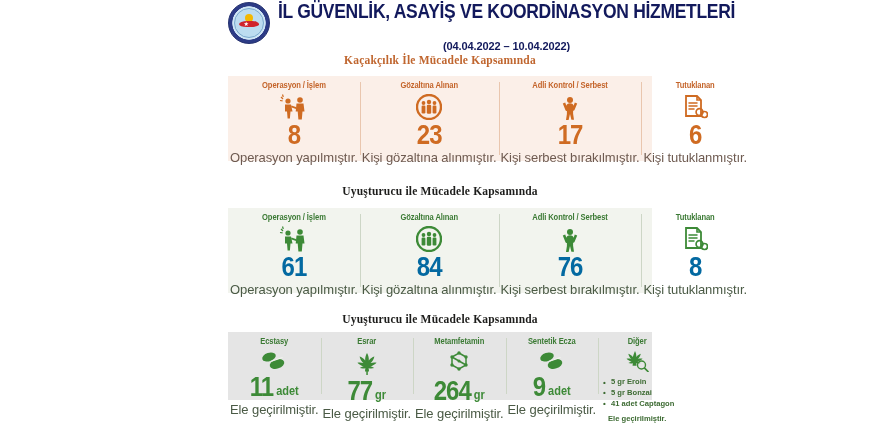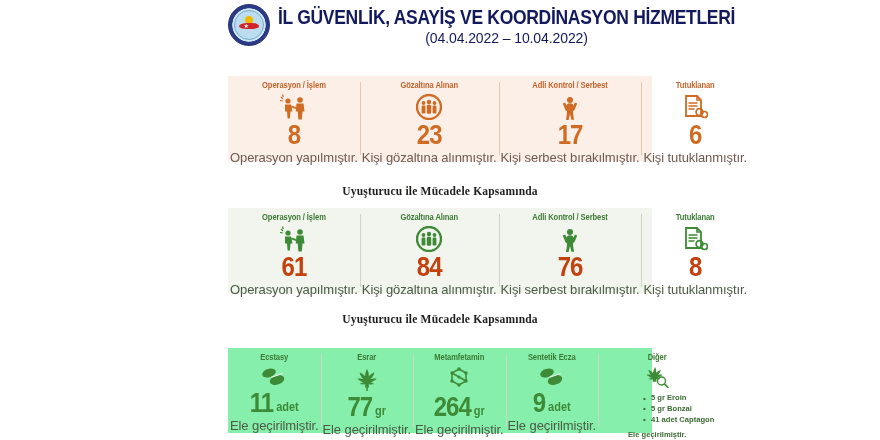--- a/index.html
+++ b/index.html
@@ -11,21 +11,21 @@
     position:relative;
   }
   .page{
     position:absolute;left:0;top:0;width:880px;height:440px;
     background:#ffffff;
   }
 
   
   .header{
     position:absolute;left:228px;top:2px;width:424px;height:44px;
-    display:flex;align-items:flex-end;justify-content:flex-start;gap:8px;
+    display:flex;align-items:flex-start;justify-content:flex-start;gap:8px;
   }
   .logo{
     width:42px;height:42px;border-radius:50%;
     background:radial-gradient(circle at 50% 50%, #cfe6f5 0 58%, #2c3b86 60% 100%);
     border:1px solid #23306e;
     position:relative;flex:0 0 auto;
     box-sizing:border-box;
   }
   .logo .inner{
     position:absolute;left:5px;top:5px;right:5px;bottom:5px;
@@ -46,21 +46,21 @@
     color:#fff;font-size:6px;line-height:5px;text-align:center;
   }
   .titlewrap{display:flex;flex-direction:column;align-items:center;justify-content:center;flex:1 1 auto;}
   .main-title{
     font-size:17.5px;font-weight:bold;color:#12195c;
     letter-spacing:-0.3px;white-space:nowrap;line-height:1.05;
     font-family:"Liberation Sans", sans-serif;
     transform:scaleY(1.18);
   }
   .date-range{
-    font-size:14px;font-weight:normal;color:#12195c;margin-top:4px;
+    font-size:11px;font-weight:bold;color:#12195c;margin-top:20px;
     letter-spacing:-0.1px;white-space:nowrap;
   }
 
   
   .section-title{
     position:absolute;width:424px;left:228px;text-align:center;
     font-family:"Liberation Serif", serif;
     font-size:11.5px;font-weight:bold;letter-spacing:0.2px;
   }
   .panel{
@@ -103,39 +103,39 @@
   .s1 .col + .col::before{background:#e9c6ae;}
   .s1 .col-head{color:#c4642a;}
   .s1 .value{color:#cf6b22;}
   .s1 .caption{color:#6e5a50;}
 
   
   #sec2-panel{background:#f2f4ee;top:208px;height:85px;}
   #sec2-title{top:185px;color:#1d1d1b;}
   .s2 .col + .col::before{background:#cdd6c6;}
   .s2 .col-head{color:#3b7a34;}
-  .s2 .value{color:#c2410c;}
+  .s2 .value{color:#0369a1;}
   .s2 .caption{color:#4a5a45;}
 
   
-  #sec3-panel{background:#86efac;top:348px;height:85px;}
+  #sec3-panel{background:#e5e5e5;top:332px;height:68px;}
   #sec3-title{top:313px;color:#1d1d1b;}
   .s3 .col + .col::before{background:#cdd6c6;}
   .s3 .col-head{color:#3b7a34;}
   .s3 .value{color:#3d8a37;}
   .s3 .caption{color:#4a5a45;}
 
   
   .other-list{
     list-style:none;margin:4px 0 2px 0;padding:0 0 0 3px;
     text-align:left;align-self:flex-start;
   }
   .other-list li{
     font-size:7.6px;color:#3d6b33;font-weight:bold;
-    line-height:1.42;white-space:nowrap;position:relative;padding-left:8px;margin-left:40px;
+    line-height:1.42;white-space:nowrap;position:relative;padding-left:8px;
   }
   .other-list li::before{
     content:"•";position:absolute;left:0;top:-0.5px;color:#3d6b33;font-size:8px;
   }
   .other-caption{
     font-size:7.6px;color:#3d6b33;font-weight:bold;margin-top:3px;
   }
 </style>
 </head>
 <body>
@@ -149,20 +149,21 @@
         <div class="map"></div>
         <div class="star">★</div>
       </div>
     </div>
     <div class="titlewrap">
       <div class="main-title">İL GÜVENLİK, ASAYİŞ VE KOORDİNASYON HİZMETLERİ</div>
       <div class="date-range">(04.04.2022 – 10.04.2022)</div>
     </div>
   </div>
 
+  <div class="section-title" id="sec1-title">Kaçakçılık İle Mücadele Kapsamında</div>
   <div class="panel s1" id="sec1-panel">
 
     <div class="col">
       <div class="col-head">Operasyon / İşlem</div>
       <div class="icon">
         <svg width="30" height="26" viewBox="0 0 30 26">
             <g fill="#cf6b22">
           <circle cx="9" cy="7" r="2.6"></circle>
               <path d="M6 10.5h6l1.5 7h-2l-.6 7H8.6l-.6-7H6z"></path>
           <circle cx="21" cy="6" r="2.8"></circle>

